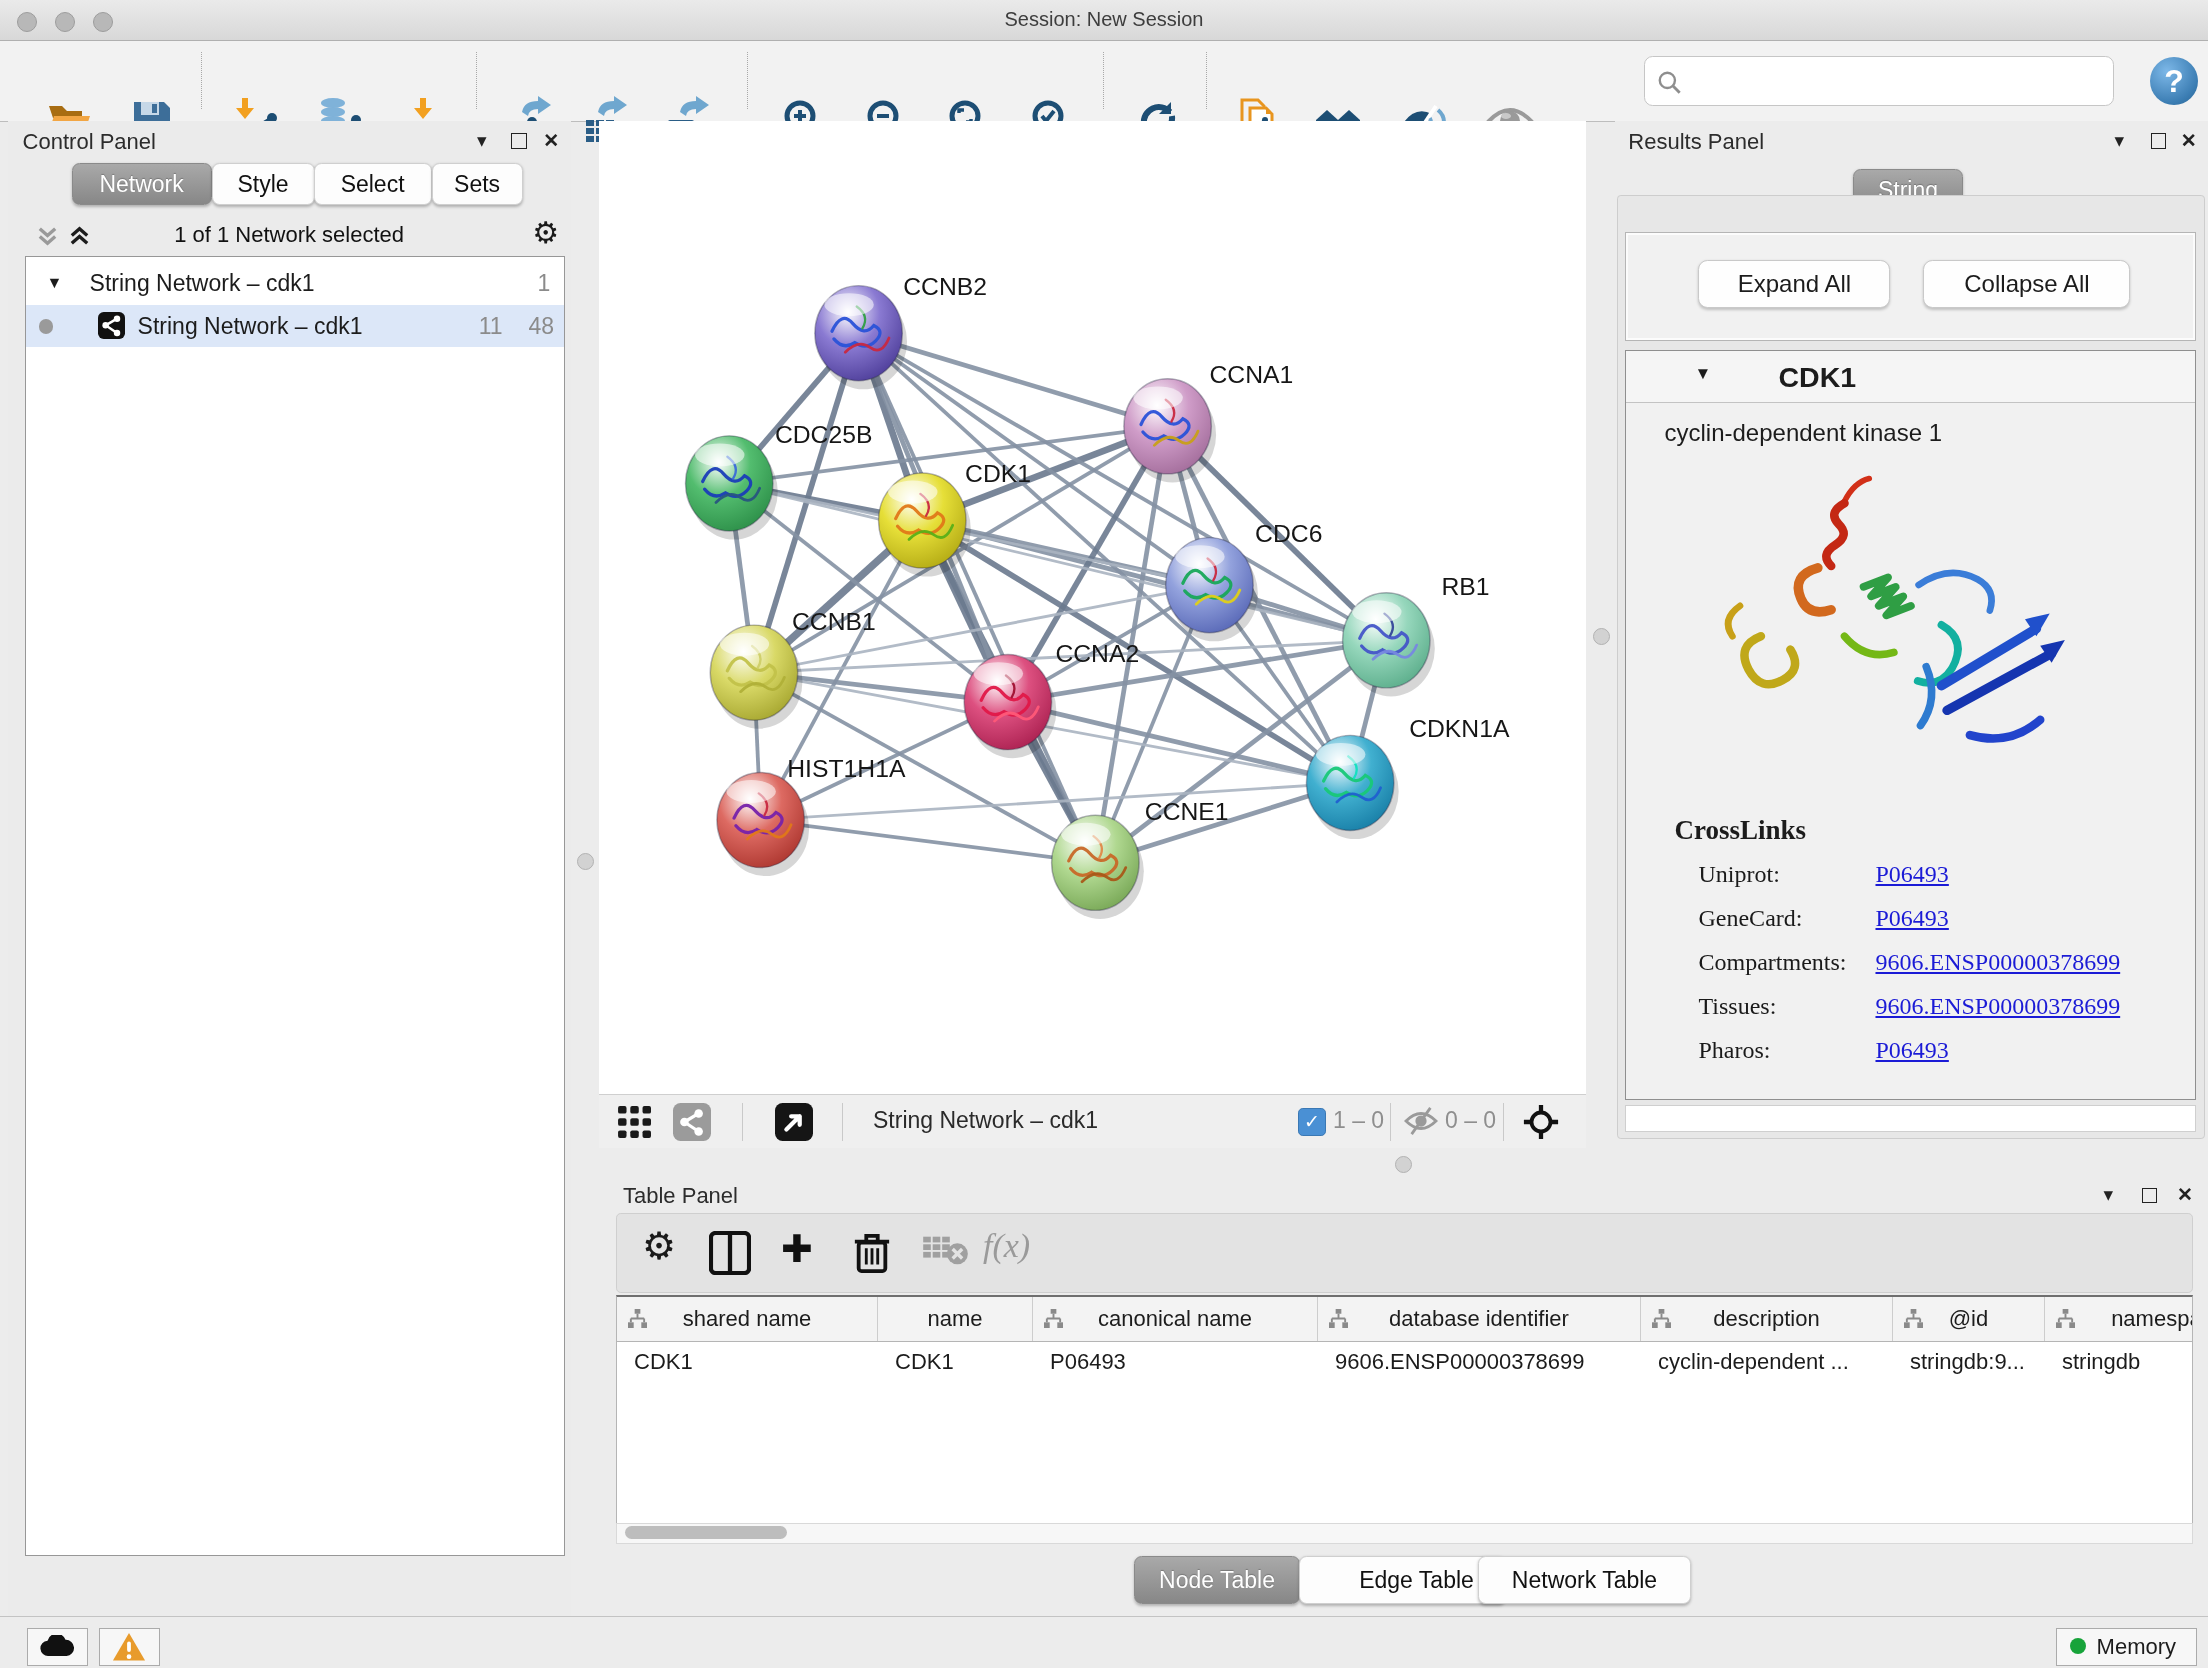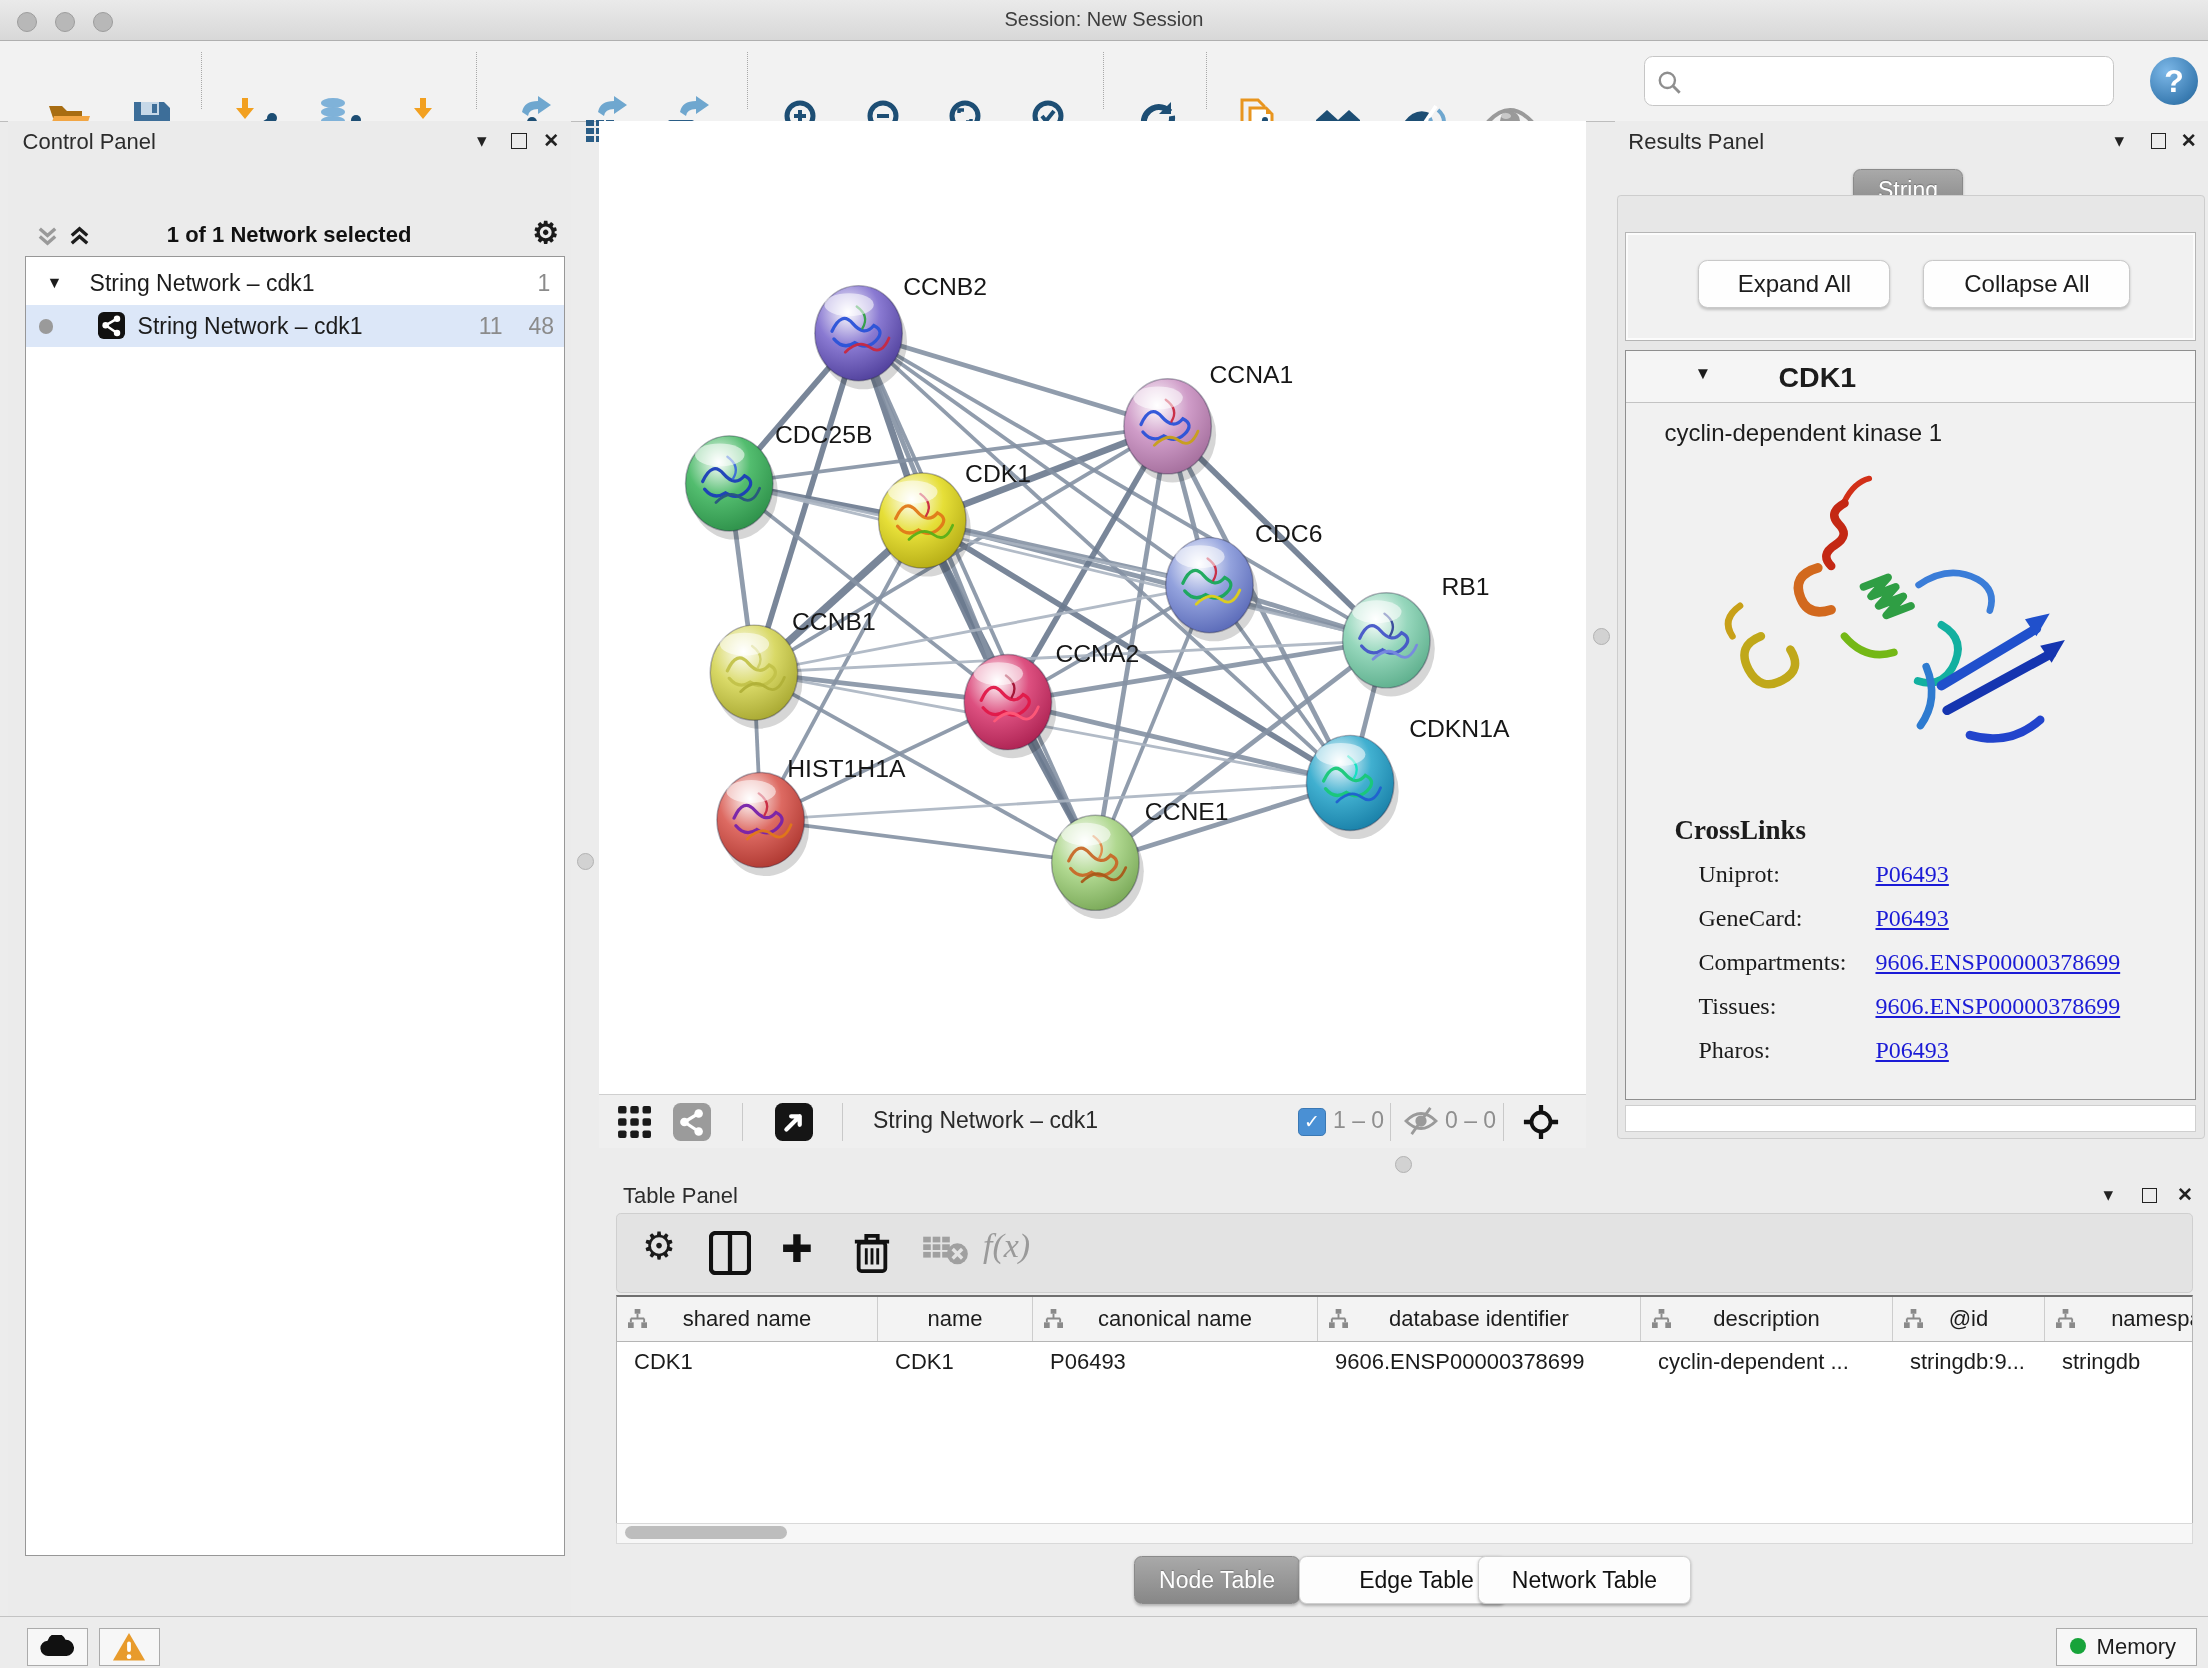--- a/index.html
+++ b/index.html
@@ -32,21 +32,21 @@
   .pbtn{position:absolute;top:9.5px;font-size:19px;color:#222;cursor:pointer;line-height:19px;}
   .pbtn.box{width:13.3px;height:13.3px;border:1.9px solid #222;font-size:0;top:12.4px;}
   .seg{position:absolute;height:40px;background:#fdfdfd;border:1px solid #cfcfcf;border-radius:7.6px;
     box-shadow:0 1.9px 2.9px rgba(0,0,0,.25);font-size:23px;color:#111;text-align:center;
     line-height:40px;cursor:pointer;}
   .seg.active{background:linear-gradient(#a9a9a9,#878787);color:#fff;border-color:#8a8a8a;
     text-shadow:0 -1px 1px rgba(0,0,0,.25);}
 
   
   .control-panel{position:absolute;left:7.6px;top:121px;width:563px;height:1495px;background:#ebebeb;}
-  .cp-sub{position:absolute;left:0;top:95px;width:563px;height:38px;font-weight:bold;}
+  .cp-sub{position:absolute;left:0;top:95px;width:563px;height:38px;}
   .cp-sub .summary{position:absolute;left:0;top:5.7px;width:100%;text-align:center;font-size:22px;color:#111;}
   .gear{font-size:30px;color:#1a1a1a;line-height:30px;cursor:pointer;}
   .cp-list{position:absolute;left:17px;top:135px;width:538px;height:1298px;background:#fff;
     border:1px solid #979797;}
   .tree-row{position:absolute;left:0;width:100%;height:42px;font-size:23px;}
   .tree-row .lbl{position:absolute;top:7.6px;}
   .tree-row .cnt{position:absolute;top:7.6px;color:#8b8b8b;}
   .sharesq{position:absolute;width:27.6px;height:27.6px;background:#111;border-radius:5.7px;top:6.7px;}
 
   
@@ -315,20 +315,26 @@
   </div>
   <div class="helpbtn">?</div>
 </div>
 
 <div class="control-panel">
   <div class="phdr-title">Control Panel</div>
   <span class="pbtn" style="right:84px">▾</span>
   <span class="pbtn box" style="right:44px"></span>
   <span class="pbtn" style="right:11.4px;font-weight:bold">✕</span>
 
+  <div id="cp-tabs" style="position:absolute;left:0;top:42px;width:563px;height:42px">
+      <div class="seg active" style="left: 64px; top: 0px; width: 138px;">Network</div>
+      <div class="seg" style="left: 204px; top: 0px; width: 101px;">Style</div>
+      <div class="seg" style="left: 306px; top: 0px; width: 116px;">Select</div>
+      <div class="seg" style="left: 424px; top: 0px; width: 89px;">Sets</div>
+    </div>
 
   <div class="cp-sub">
     <svg style="position:absolute;left:27px;top:7.6px" width="25" height="25" viewBox="0 0 26 26">
         <path class="chev gray" d="M5 5l8 7 8-7M5 13l8 7 8-7"></path>
       </svg>
     <svg style="position:absolute;left:59px;top:7.6px" width="25" height="25" viewBox="0 0 26 26">
         <path class="chev" d="M5 12l8-7 8 7M5 20l8-7 8 7"></path>
       </svg>
     <div class="summary">1 of 1 Network selected</div>
     <span class="gear" style="position:absolute;right:11.4px;top:1.9px">⚙</span>

